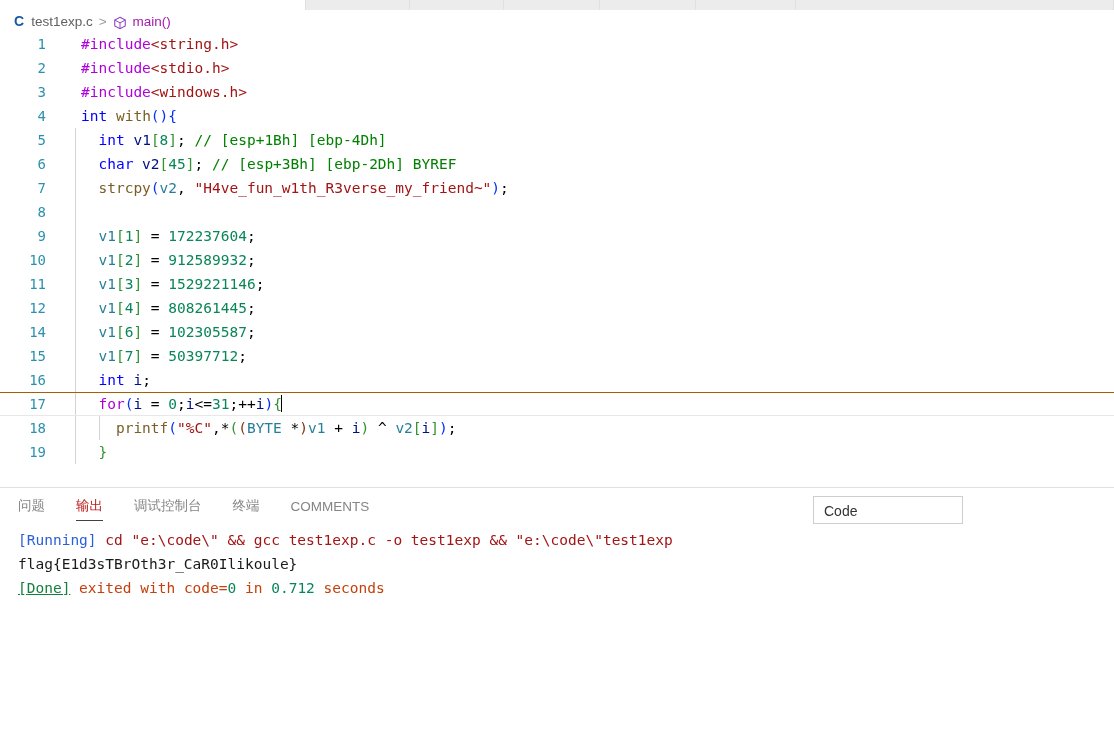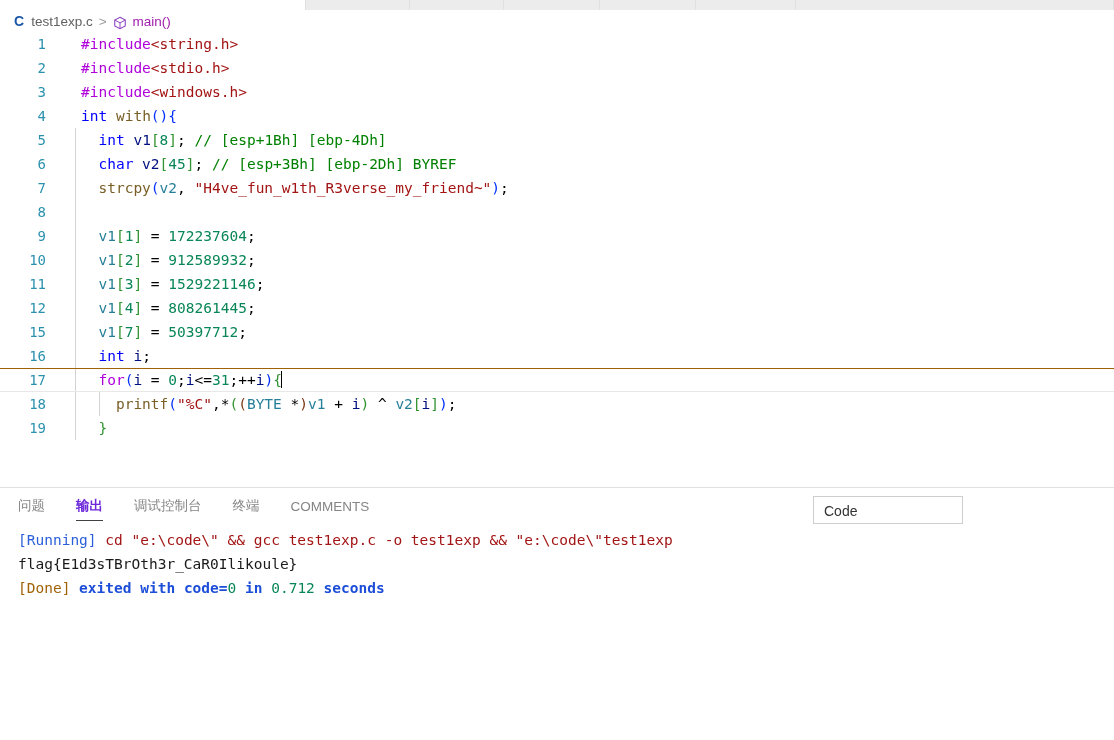--- a/index.html
+++ b/index.html
@@ -162,23 +162,22 @@
     font-size: 13.5px;
     color: #858585;
     margin-right: 31px;
     padding-bottom: 5px;
     position: relative;
     top: 3px;
     font-family: "Liberation Sans", sans-serif;
     cursor: pointer;
   }
   .panel-tab.active {
-    color: #6d28d9;
+    color: #b91c1c;
     border-bottom: 1.5px solid #424242;
-    font-weight: bold;
   }
   .code-select {
     position: absolute;
     right: -20px;
     top: 8px;
     width: 150px;
     height: 28px;
     line-height: 28px;
     border: 1px solid #cecece;
     background: #ffffff;
@@ -192,22 +191,22 @@
   .output {
     padding: 5px 0 0 18px;
     font-family: "DejaVu Sans Mono", "Liberation Mono", monospace;
     font-size: 14.5px;
     line-height: 24px;
     white-space: pre;
   }
   .o-tag   { color: #2b5fd9; }
   .o-cmd   { color: #a31515; }
   .o-plain { color: #1a1a1a; margin-top: 48px; }
-  .o-done  { color: #a16207; }
-  .o-txt   { color: #1d4ed8; font-weight: bold; }
+  .o-done  { color: #15803d; text-decoration: underline; }
+  .o-txt   { color: #c2410c; }
   .o-num   { color: #098658; }
 </style>
 </head>
 <body>
 
 <div class="tabstrip" id="tabstrip">
     <div class="tab active" style="width: 306px;"></div>
     <div class="tab" style="width: 104px;"></div>
     <div class="tab" style="width: 94px;"></div>
     <div class="tab" style="width: 96px;"></div>
@@ -235,20 +234,21 @@
     <div class="code-line"><span class="ln">3</span><span class="ctext"><span class="k-pre">#include</span><span class="k-hdr">&lt;windows.h&gt;</span></span></div>
     <div class="code-line"><span class="ln">4</span><span class="ctext"><span class="k-type">int</span><span class="k-punc"> </span><span class="k-fn">with</span><span class="k-br1">()</span><span class="k-br1">{</span></span></div>
     <div class="code-line"><span class="ln">5</span><span class="guide" style="left: 75px; top: 0px; height: 24px;"></span><span class="ctext"><span class="k-punc">  </span><span class="k-type">int</span><span class="k-id"> v1</span><span class="k-br2">[</span><span class="k-num">8</span><span class="k-br2">]</span><span class="k-punc">; </span><span class="k-cmt">// [esp+1Bh] [ebp-4Dh]</span></span></div>
     <div class="code-line"><span class="ln">6</span><span class="guide" style="left: 75px; top: 0px; height: 24px;"></span><span class="ctext"><span class="k-punc">  </span><span class="k-type">char</span><span class="k-id"> v2</span><span class="k-br2">[</span><span class="k-num">45</span><span class="k-br2">]</span><span class="k-punc">; </span><span class="k-cmt">// [esp+3Bh] [ebp-2Dh] BYREF</span></span></div>
     <div class="code-line"><span class="ln">7</span><span class="guide" style="left: 75px; top: 0px; height: 24px;"></span><span class="ctext"><span class="k-punc">  </span><span class="k-fn">strcpy</span><span class="k-br1">(</span><span class="k-var">v2</span><span class="k-punc">, </span><span class="k-str">"H4ve_fun_w1th_R3verse_my_friend~"</span><span class="k-br1">)</span><span class="k-punc">;</span></span></div>
     <div class="code-line"><span class="ln">8</span><span class="guide" style="left: 75px; top: 0px; height: 24px;"></span></div>
     <div class="code-line"><span class="ln">9</span><span class="guide" style="left: 75px; top: 0px; height: 24px;"></span><span class="ctext"><span class="k-punc">  </span><span class="k-var">v1</span><span class="k-br2">[</span><span class="k-num">1</span><span class="k-br2">]</span><span class="k-punc"> = </span><span class="k-num">172237604</span><span class="k-punc">;</span></span></div>
     <div class="code-line"><span class="ln">10</span><span class="guide" style="left: 75px; top: 0px; height: 24px;"></span><span class="ctext"><span class="k-punc">  </span><span class="k-var">v1</span><span class="k-br2">[</span><span class="k-num">2</span><span class="k-br2">]</span><span class="k-punc"> = </span><span class="k-num">912589932</span><span class="k-punc">;</span></span></div>
     <div class="code-line"><span class="ln">11</span><span class="guide" style="left: 75px; top: 0px; height: 24px;"></span><span class="ctext"><span class="k-punc">  </span><span class="k-var">v1</span><span class="k-br2">[</span><span class="k-num">3</span><span class="k-br2">]</span><span class="k-punc"> = </span><span class="k-num">1529221146</span><span class="k-punc">;</span></span></div>
     <div class="code-line"><span class="ln">12</span><span class="guide" style="left: 75px; top: 0px; height: 24px;"></span><span class="ctext"><span class="k-punc">  </span><span class="k-var">v1</span><span class="k-br2">[</span><span class="k-num">4</span><span class="k-br2">]</span><span class="k-punc"> = </span><span class="k-num">808261445</span><span class="k-punc">;</span></span></div>
+    <div class="code-line"><span class="ln">14</span><span class="guide" style="left: 75px; top: 0px; height: 24px;"></span><span class="ctext"><span class="k-punc">  </span><span class="k-var">v1</span><span class="k-br2">[</span><span class="k-num">6</span><span class="k-br2">]</span><span class="k-punc"> = </span><span class="k-num">102305587</span><span class="k-punc">;</span></span></div>
     <div class="code-line"><span class="ln">15</span><span class="guide" style="left: 75px; top: 0px; height: 24px;"></span><span class="ctext"><span class="k-punc">  </span><span class="k-var">v1</span><span class="k-br2">[</span><span class="k-num">7</span><span class="k-br2">]</span><span class="k-punc"> = </span><span class="k-num">50397712</span><span class="k-punc">;</span></span></div>
     <div class="code-line"><span class="ln">16</span><span class="guide" style="left: 75px; top: 0px; height: 24px;"></span><span class="ctext"><span class="k-punc">  </span><span class="k-type">int</span><span class="k-id"> i</span><span class="k-punc">;</span></span></div>
     <div class="code-line current"><span class="ln">17</span><span class="guide" style="left: 75px; top: 0px; height: 22px;"></span><span class="ctext"><span class="k-punc">  </span><span class="k-ctrl">for</span><span class="k-br1">(</span><span class="k-id">i</span><span class="k-punc"> = </span><span class="k-num">0</span><span class="k-punc">;</span><span class="k-id">i</span><span class="k-punc">&lt;=</span><span class="k-num">31</span><span class="k-punc">;++</span><span class="k-id">i</span><span class="k-br1">)</span><span class="k-br2">{</span><span class="caret"></span></span></div>
     <div class="code-line"><span class="ln">18</span><span class="guide" style="left: 75px; top: 0px; height: 24px;"></span><span class="guide" style="left: 99px; top: 0px; height: 24px;"></span><span class="ctext"><span class="k-punc">    </span><span class="k-fn">printf</span><span class="k-br1">(</span><span class="k-str">"%C"</span><span class="k-punc">,*</span><span class="k-br2">(</span><span class="k-br3">(</span><span class="k-var">BYTE</span><span class="k-punc"> *</span><span class="k-br3">)</span><span class="k-var">v1</span><span class="k-punc"> + </span><span class="k-id">i</span><span class="k-br2">)</span><span class="k-punc"> ^ </span><span class="k-var">v2</span><span class="k-br2">[</span><span class="k-id">i</span><span class="k-br2">]</span><span class="k-br1">)</span><span class="k-punc">;</span></span></div>
     <div class="code-line"><span class="ln">19</span><span class="guide" style="left: 75px; top: 0px; height: 24px;"></span><span class="ctext"><span class="k-punc">  </span><span class="k-br2">}</span></span></div>
   </div>
 
 <div class="panel-divider"></div>
 <div class="panel">
   <div class="panel-header" id="panel-tabs">

